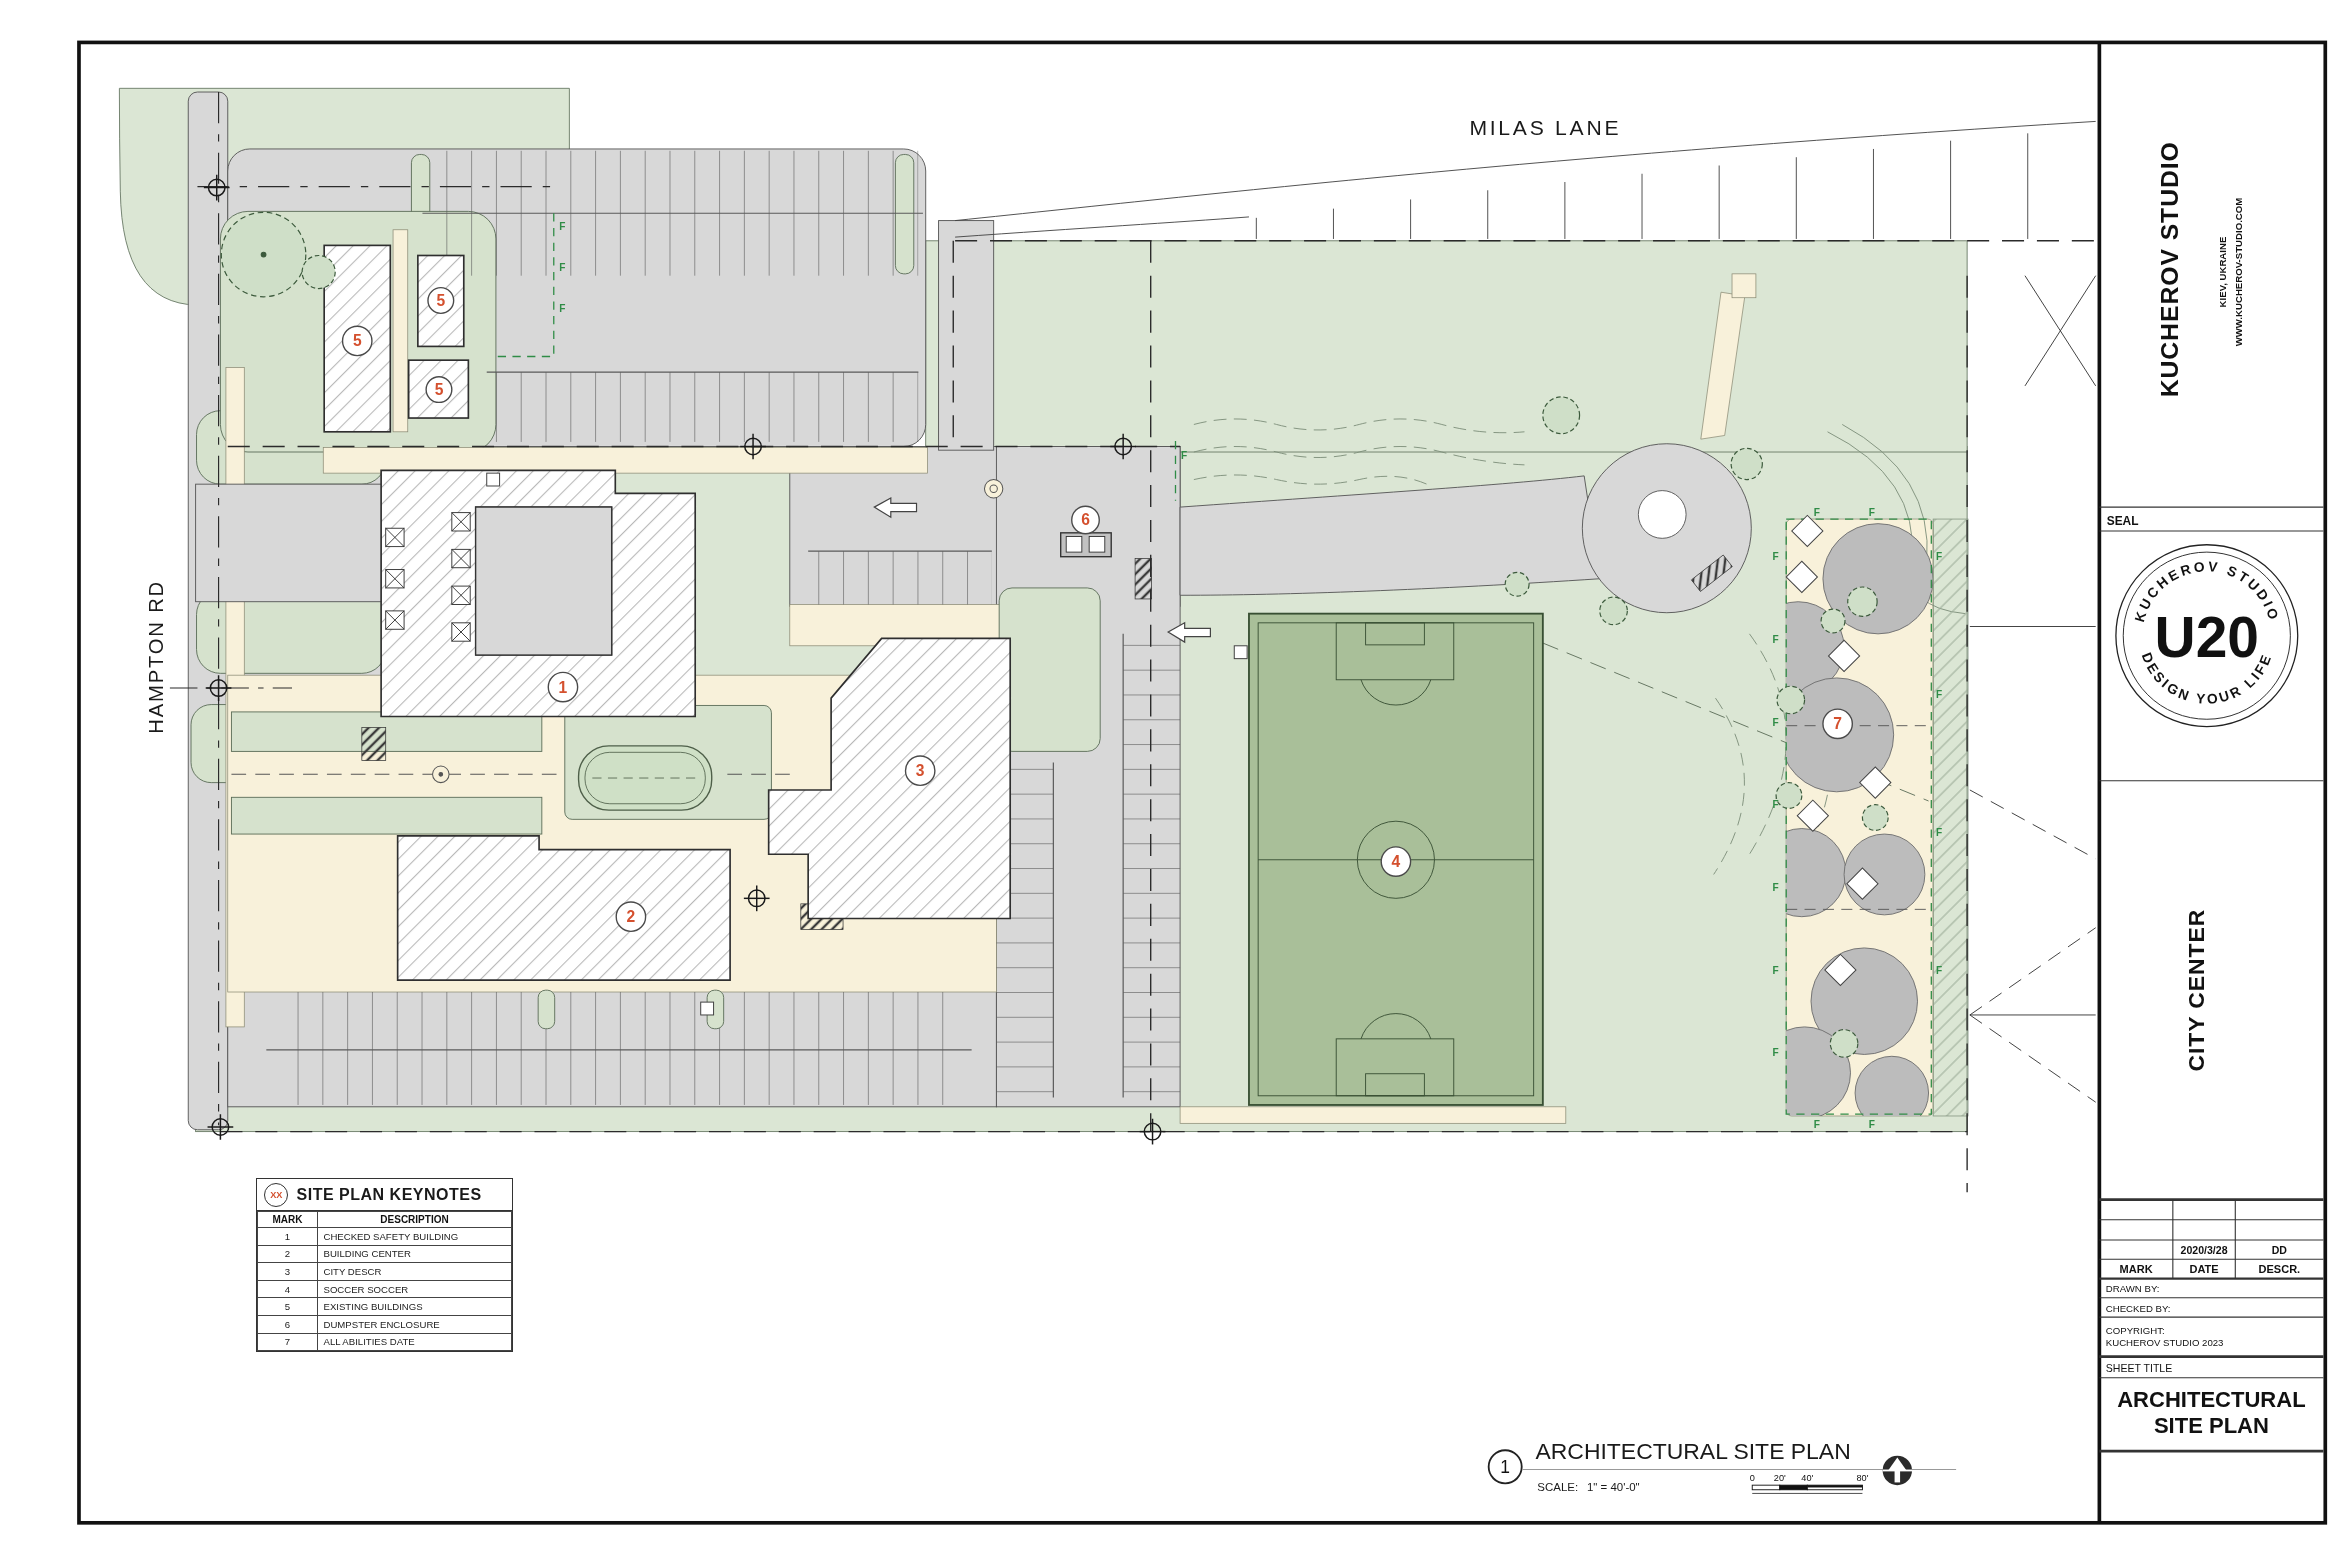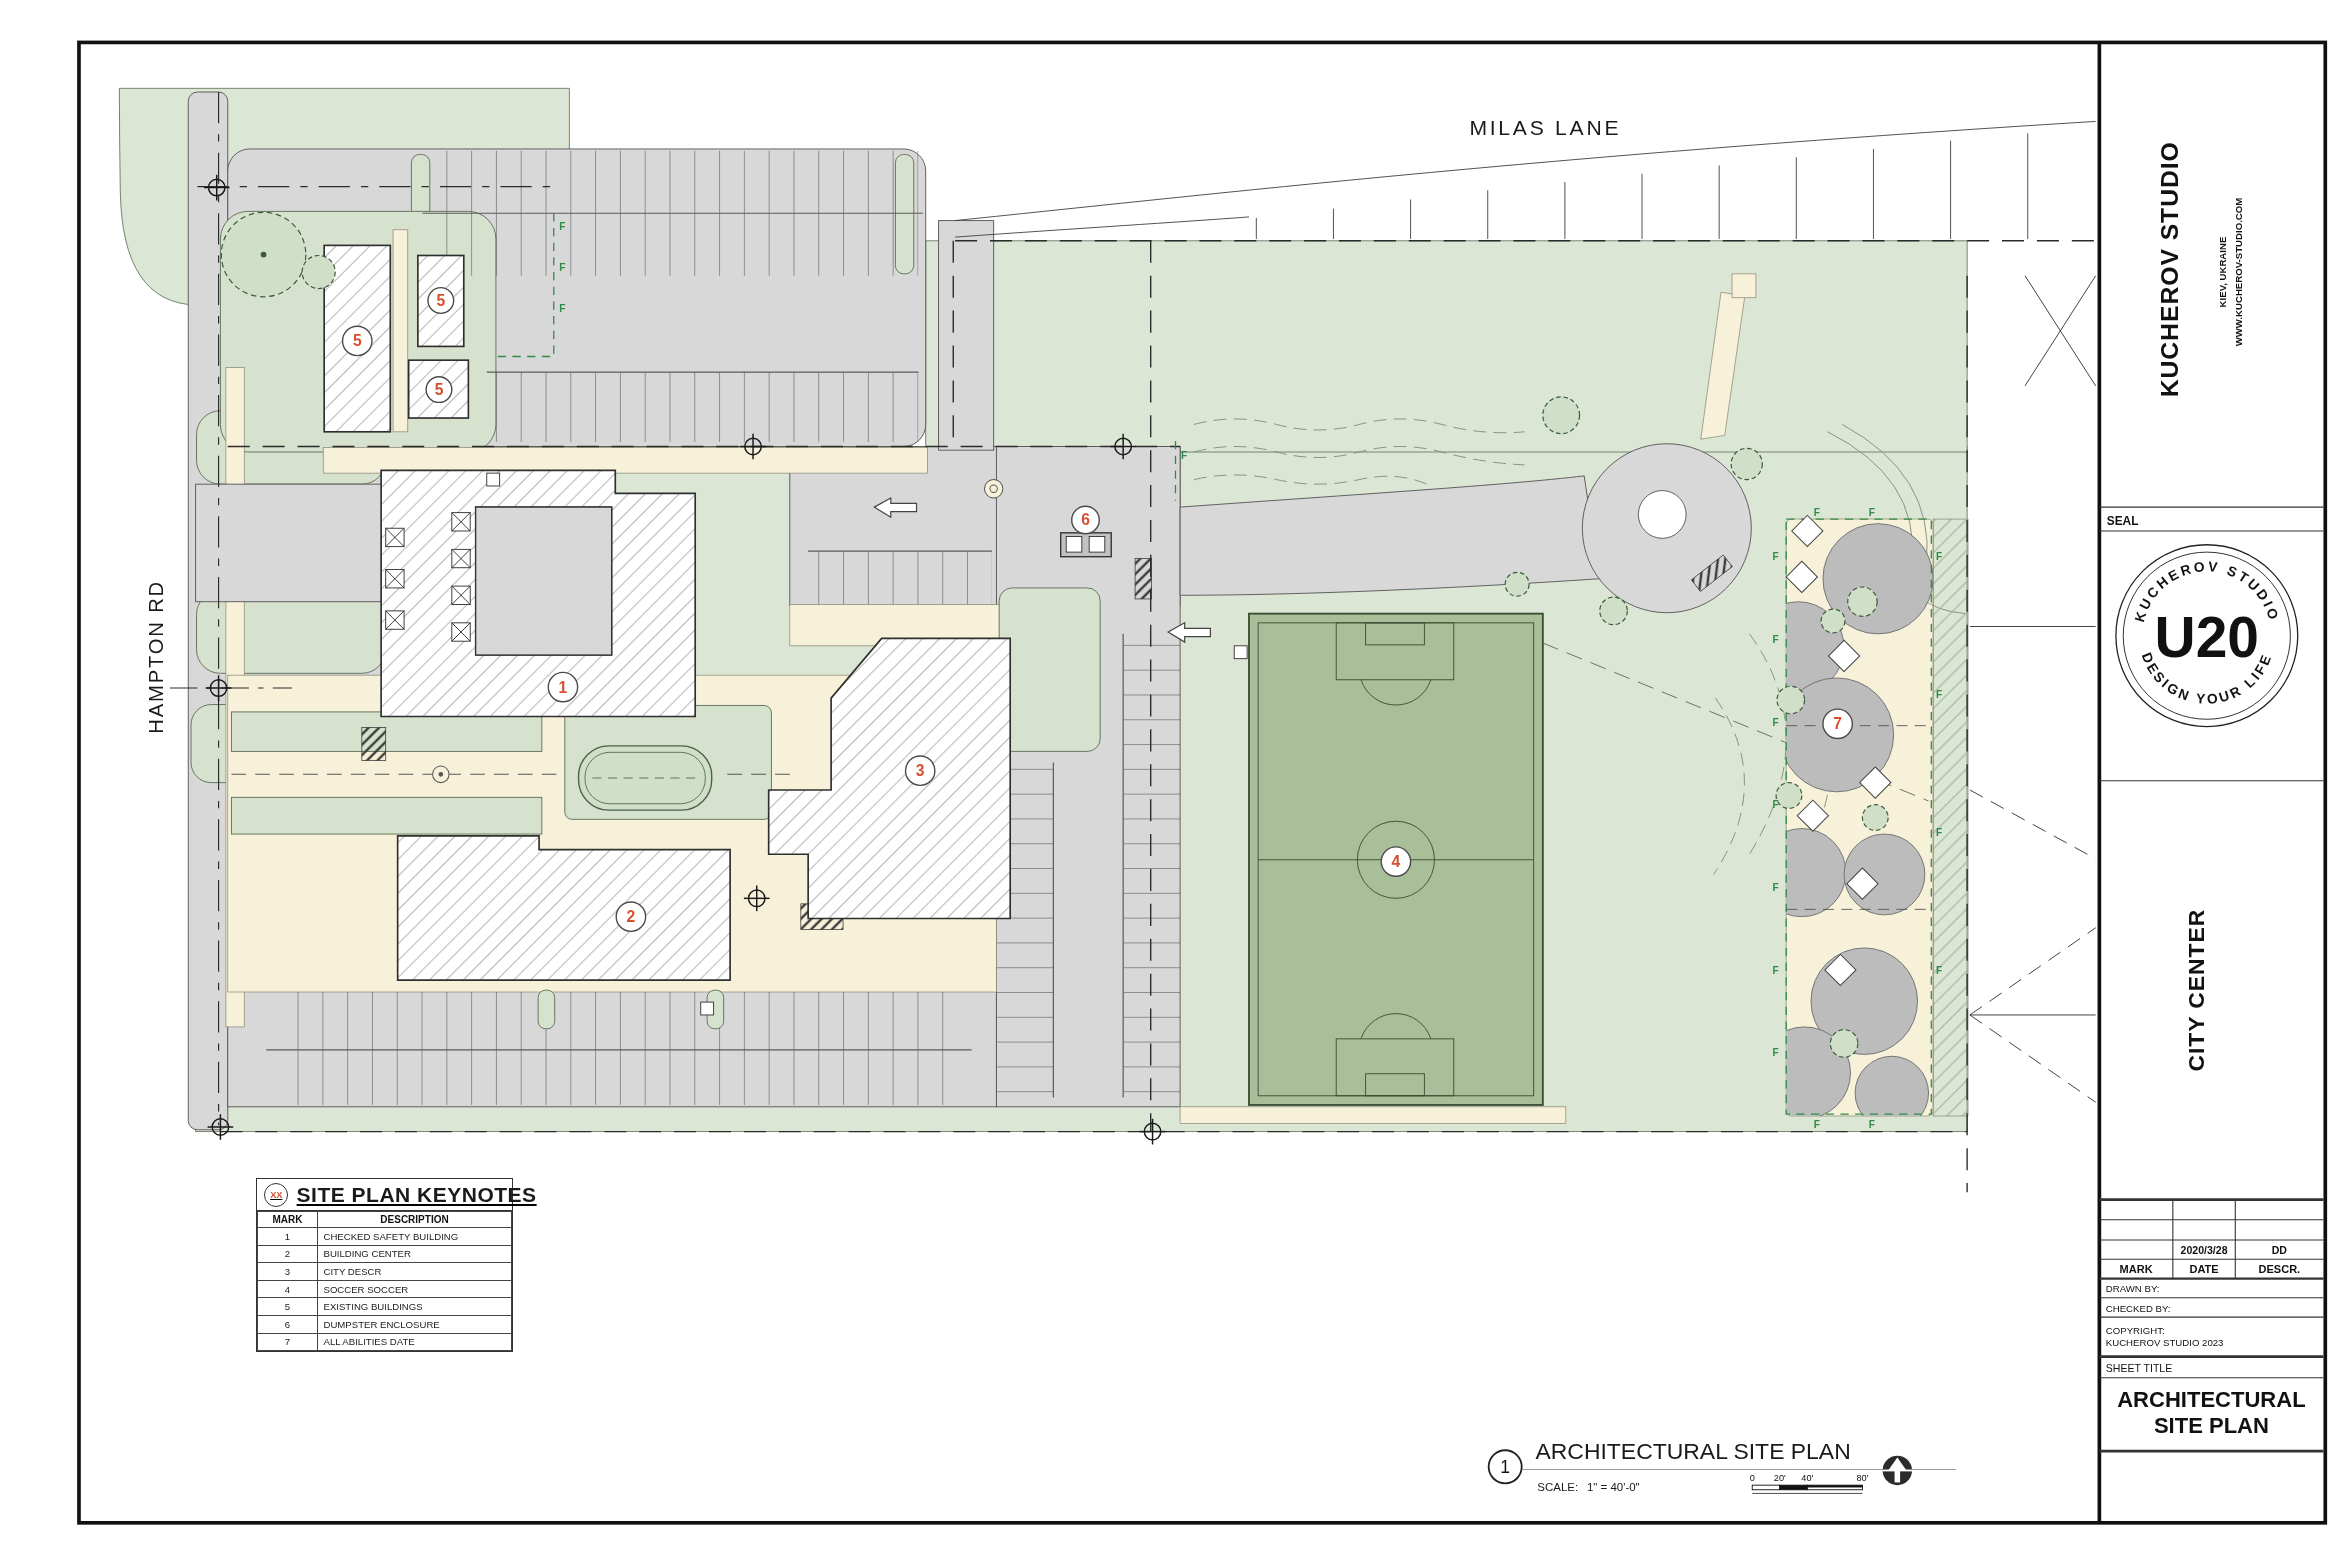--- a/index.html
+++ b/index.html
@@ -2,24 +2,24 @@
 <html style="font-size:14.7px"><head>
 <meta charset="utf-8">
 <style>
   html,body{margin:0;padding:0;background:#ffffff;}
   .sheet{position:relative;width:2351px;height:1568px;background:#ffffff;overflow:hidden;
          font-family:"Liberation Sans", sans-serif;}
   svg text{font-family:"Liberation Sans", sans-serif;}
   
   .keynotes{position:absolute;left:256px;top:1178px;width:255px;background:#fff;
             border:1.8px solid #333;}
-  .keynotes .titlerow{display:flex;align-items:center;gap:8.3px;padding:3.7px 7.3px;border-bottom:1.4px solid #333;text-decoration:underline;}
+  .keynotes .titlerow{display:flex;align-items:center;gap:8.3px;padding:3.7px 7.3px;border-bottom:1.4px solid #333;}
   .keynotes .sym{width:22px;height:22px;border:1.4px solid #333;border-radius:50%;
                  color:#d4502e;font-size:9.2px;font-weight:bold;display:flex;align-items:center;justify-content:center;flex:0 0 auto;}
-  .keynotes .ttl{font-size:21px;font-weight:bold;color:#1a1a1a;letter-spacing:0.5px;white-space:nowrap;}
+  .keynotes .ttl{font-size:16px;font-weight:bold;color:#1a1a1a;letter-spacing:0.5px;white-space:nowrap;}
   .keynotes table{border-collapse:collapse;width:100%;}
   .keynotes th{font-size:10px;font-weight:bold;border:0.9px solid #444;padding:1.8px 3.7px;color:#111;}
   .keynotes td{font-size:9.6px;border:0.9px solid #444;padding:1.8px 5.5px;color:#222;height:13px;}
   .keynotes td.mark{width:48px;text-align:center;}
 </style>
 </head>
 <body>
 
 <div class="sheet">
 

